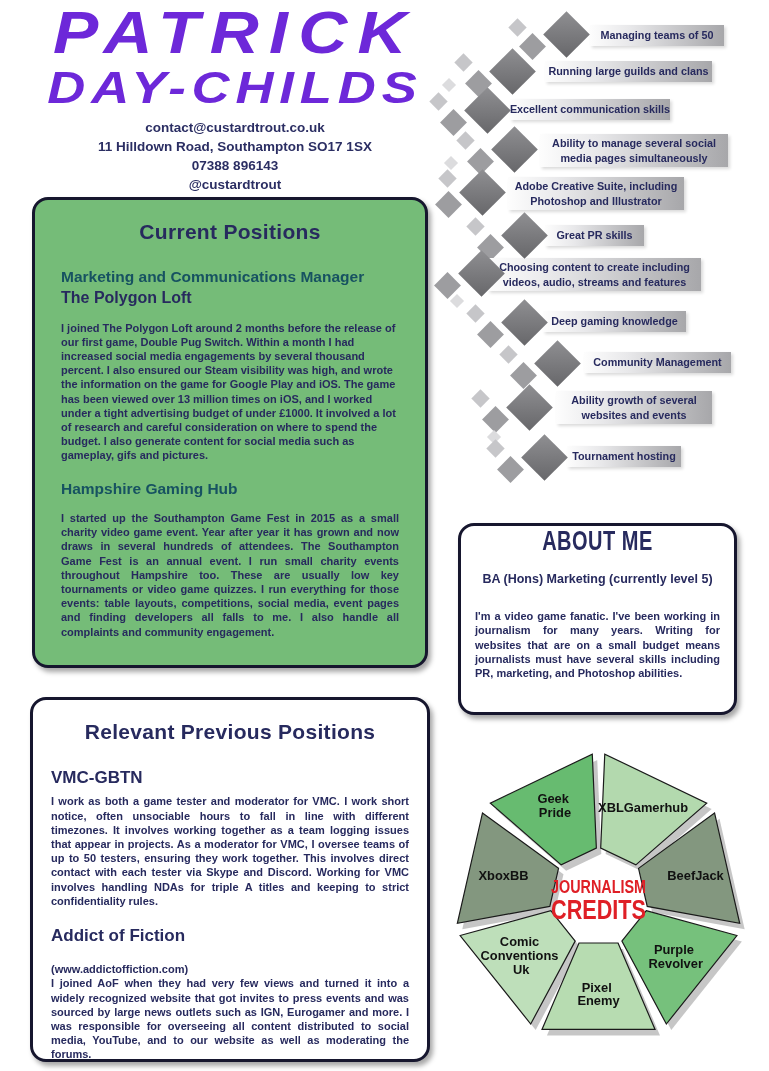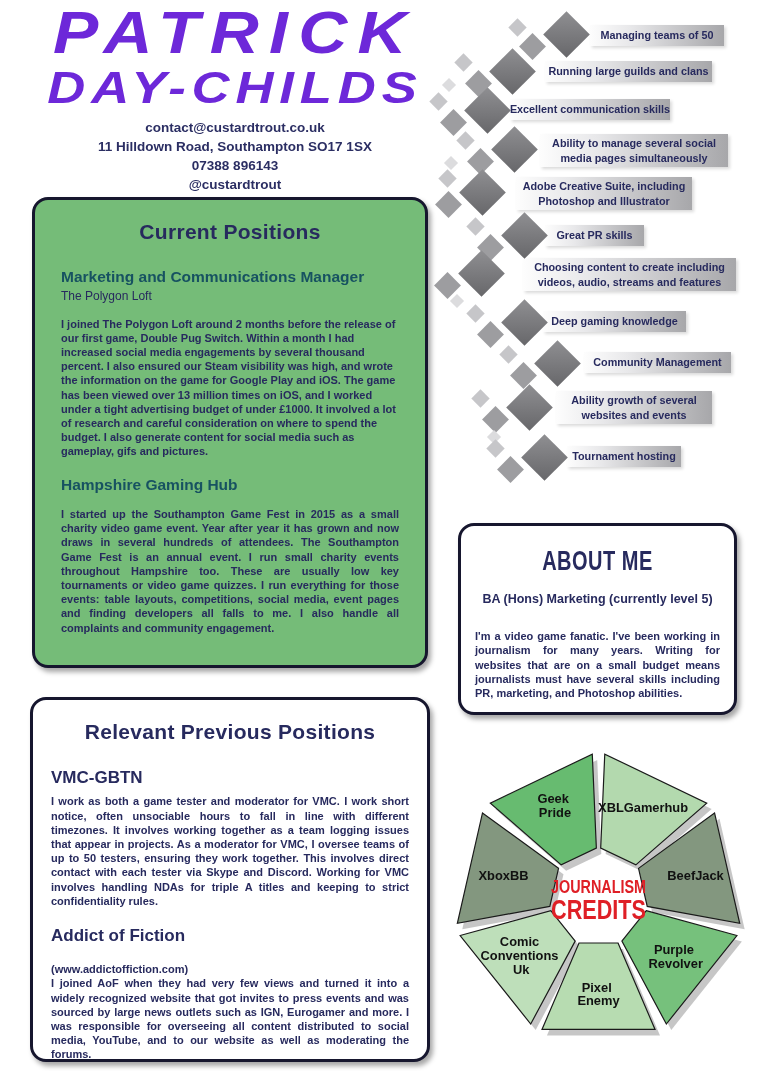--- a/index.html
+++ b/index.html
@@ -29,21 +29,21 @@
   .dm-s{width:13px; height:13px; background:#c6c6c9; z-index:0;}
   .dm-xs{width:10px; height:10px; background:#dcdcde; z-index:0;}
   
   .panel{position:absolute; border:3px solid #16162e; border-radius:16px; box-sizing:border-box;
          box-shadow:3px 4px 5px rgba(0,0,0,.35);}
   .panel.green{background:#75bc78;}
   .panel.white{background:#ffffff;}
   .panel-title{text-align:center; color:#272a5e; font-weight:bold; font-size:21px; letter-spacing:.3px;}
   .sec-head{color:#175261; font-weight:bold; font-size:15.5px; line-height:1.2;}
   .sec-head.navy{color:#272a5e; font-size:17px;}
-  .sec-sub{color:#272a5e; font-weight:normal; font-size:12px;}
+  .sec-sub{color:#272a5e; font-weight:bold; font-size:16px;}
   .body-txt{color:#272a5e; font-weight:bold; font-size:11px; line-height:1.29;}
   .just{text-align:justify;}
   
   .about-title{display:block; text-align:center; color:#272a5e; font-weight:bold; font-size:20px;
                transform:scaleY(1.35); transform-origin:center; letter-spacing:.5px;}
   
   .wheel-svg{position:absolute; left:450px; top:747px;}
 </style>
 </head>
 <body>
@@ -67,28 +67,28 @@
   <div class="skill-bar" style="left:545px;top:61px;width:167px;height:21px;">
       <span>Running large guilds and clans</span>
     </div>
   <div class="skill-bar" style="left:510px;top:99px;width:160px;height:21px;">
       <span>Excellent communication skills</span>
     </div>
   <div class="skill-bar" style="left:540px;top:134px;width:188px;height:33px;">
       <span>Ability to manage several social</span>
       <span>media pages simultaneously</span>
     </div>
-  <div class="skill-bar" style="left:508px;top:177px;width:176px;height:33px;margin-left:8px;">
+  <div class="skill-bar" style="left:508px;top:177px;width:176px;height:33px;">
       <span>Adobe Creative Suite, including</span>
       <span>Photoshop and Illustrator</span>
     </div>
   <div class="skill-bar" style="left:545px;top:225px;width:99px;height:21px;">
       <span>Great PR skills</span>
     </div>
-  <div class="skill-bar" style="left:523px;top:258px;width:213px;height:33px;text-align:center;">
+  <div class="skill-bar" style="left:488px;top:258px;width:213px;height:33px;text-align:center;">
       <span>Choosing content to create including</span>
       <span>videos, audio, streams and features</span>
     </div>
   <div class="skill-bar" style="left:543px;top:311px;width:143px;height:21px;">
       <span>Deep gaming knowledge</span>
     </div>
   <div class="skill-bar" style="left:584px;top:352px;width:147px;height:21px;">
       <span>Community Management</span>
     </div>
   <div class="skill-bar" style="left:556px;top:391px;width:156px;height:33px;">
@@ -140,21 +140,21 @@
     <div class="panel-title" style="margin-top:6px;">Current Positions</div>
     <div class="sec-head" style="margin-top:24px;">Marketing and Communications Manager</div>
     <div class="sec-sub" style="margin-top:2px;">The Polygon Loft</div>
     <div class="body-txt" style="margin-top:14px;">I joined The Polygon Loft around 2 months before the release of our first game, Double Pug Switch. Within a month I had increased social media engagements by several thousand percent. I also ensured our Steam visibility was high, and wrote the information on the game for Google Play and iOS. The game has been viewed over 13 million times on iOS, and I worked under a tight advertising budget of under £1000. It involved a lot of research and careful consideration on where to spend the budget. I also generate content for social media such as gameplay, gifs and pictures.</div>
     <div class="sec-head" style="margin-top:18px;">
       <div>Hampshire Gaming Hub</div>
     </div>
     <div class="body-txt just" style="margin-top:12px;">I started up the Southampton Game Fest in 2015 as a small charity video game event. Year after year it has grown and now draws in several hundreds of attendees. The Southampton Game Fest is an annual event. I run small charity events throughout Hampshire too. These are usually low key tournaments or video game quizzes. I run everything for those events: table layouts, competitions, social media, event pages and finding developers all falls to me. I also handle all complaints and community engagement.</div>
   </div>
 
-  <div class="panel white" style="left:458px;top:523px;width:279px;height:192px;padding:24px 14px;">
+  <div class="panel white" style="left:458px;top:523px;width:279px;height:192px;padding:4px 14px;">
     <span class="about-title">ABOUT ME</span>
     <div class="body-txt" style="margin-top:18px;text-align:center;font-size:12.5px;">BA (Hons) Marketing (currently level 5)</div>
     <div class="body-txt just" style="margin-top:22px;">I'm a video game fanatic. I've been working in journalism for many years. Writing for websites that are on a small budget means journalists must have several skills including PR, marketing, and Photoshop abilities.</div>
   </div>
 
   <div class="panel white" style="left:30px;top:697px;width:400px;height:365px;padding:14px 18px;">
     <div class="panel-title" style="margin-top:6px;">Relevant Previous Positions</div>
     <div class="sec-head navy" style="margin-top:24px;">VMC-GBTN</div>
     <div class="body-txt just" style="margin-top:6px;">I work as both a game tester and moderator for VMC. I work short notice, often unsociable hours to fall in line with different timezones. It involves working together as a team logging issues that appear in projects. As a moderator for VMC, I oversee teams of up to 50 testers, ensuring they work together. This involves direct contact with each tester via Skype and Discord. Working for VMC involves handling NDAs for triple A titles and keeping to strict confidentiality rules.</div>
     <div class="sec-head navy" style="margin-top:18px;">Addict of Fiction</div>

